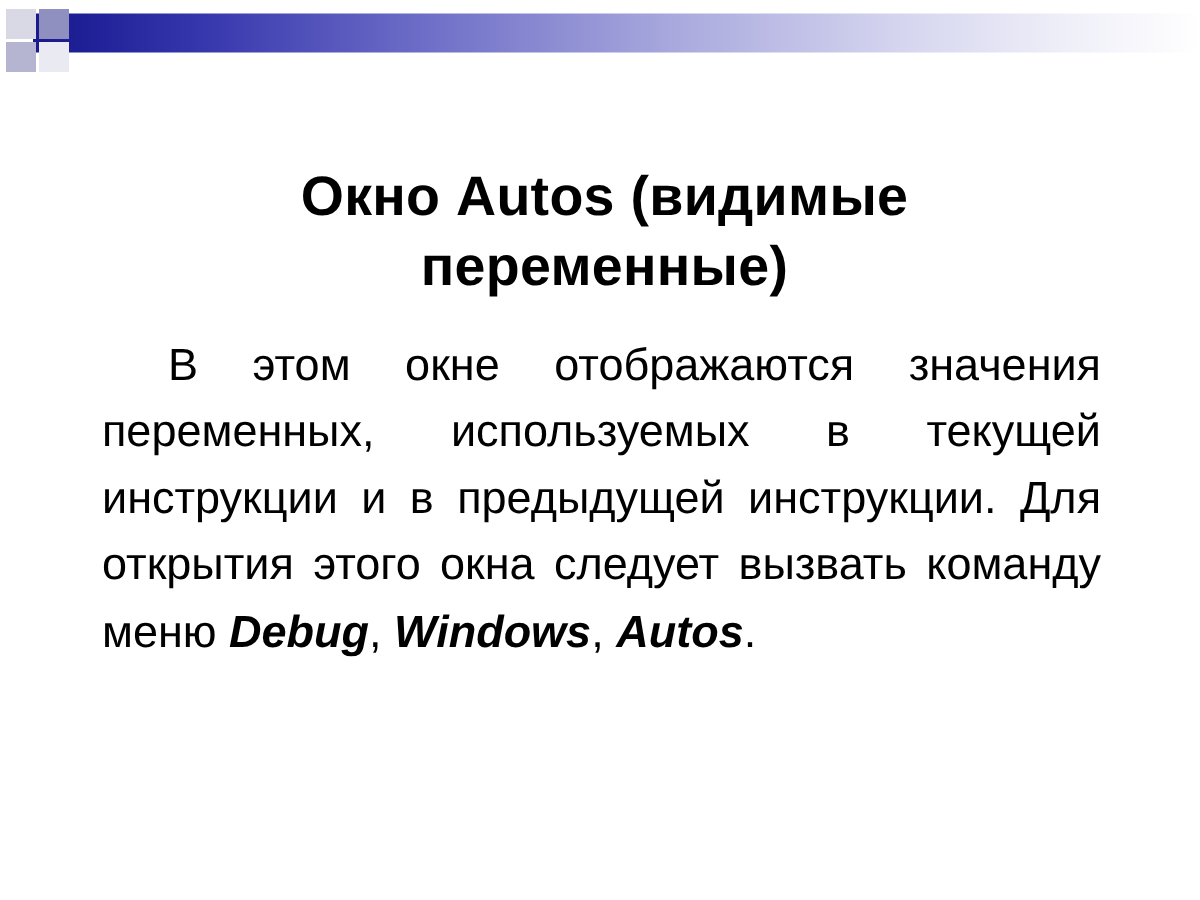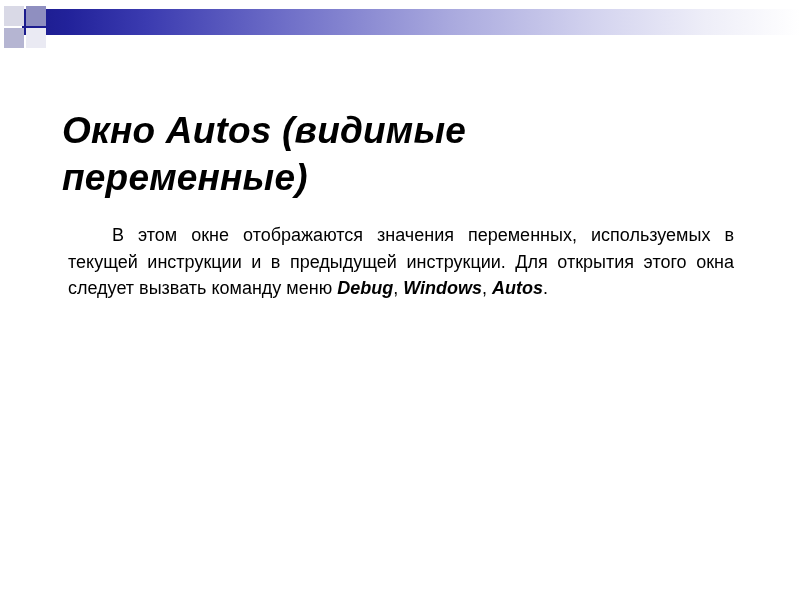--- a/index.html
+++ b/index.html
@@ -51,39 +51,38 @@
     background: #c8c8dc;
   }
   .sq1 { left: 4px;  top: 6px;  width: 20px; height: 20px; background: #d9d9e6; }
   .sq2 { left: 26px; top: 6px;  width: 20px; height: 20px; background: #8f8fc0; }
   .sq3 { left: 4px;  top: 28px; width: 20px; height: 20px; background: #b5b5d2; }
   .sq4 { left: 26px; top: 28px; width: 20px; height: 20px; background: #eaeaf3; }
 
   
   .title {
     position: absolute;
-    left: 62px;
+    left: 73px;
     top: 82px;
     width: 660px;
-    text-align: left;
+    text-align: center;
     font-size: 37px;
     font-weight: bold;
     line-height: 1.28;
     color: #000000;
     letter-spacing: 0.2px;
-    font-style: italic;
   }
 
   
   .body-text {
     position: absolute;
     left: 68px;
     top: 222px;
     width: 666px;
-    font-size: 18px;
+    font-size: 30px;
     line-height: 1.48;
     color: #000000;
     text-align: justify;
     text-indent: 44px;
   }
   .body-text .kw {
     font-weight: bold;
     font-style: italic;
   }
 </style>

